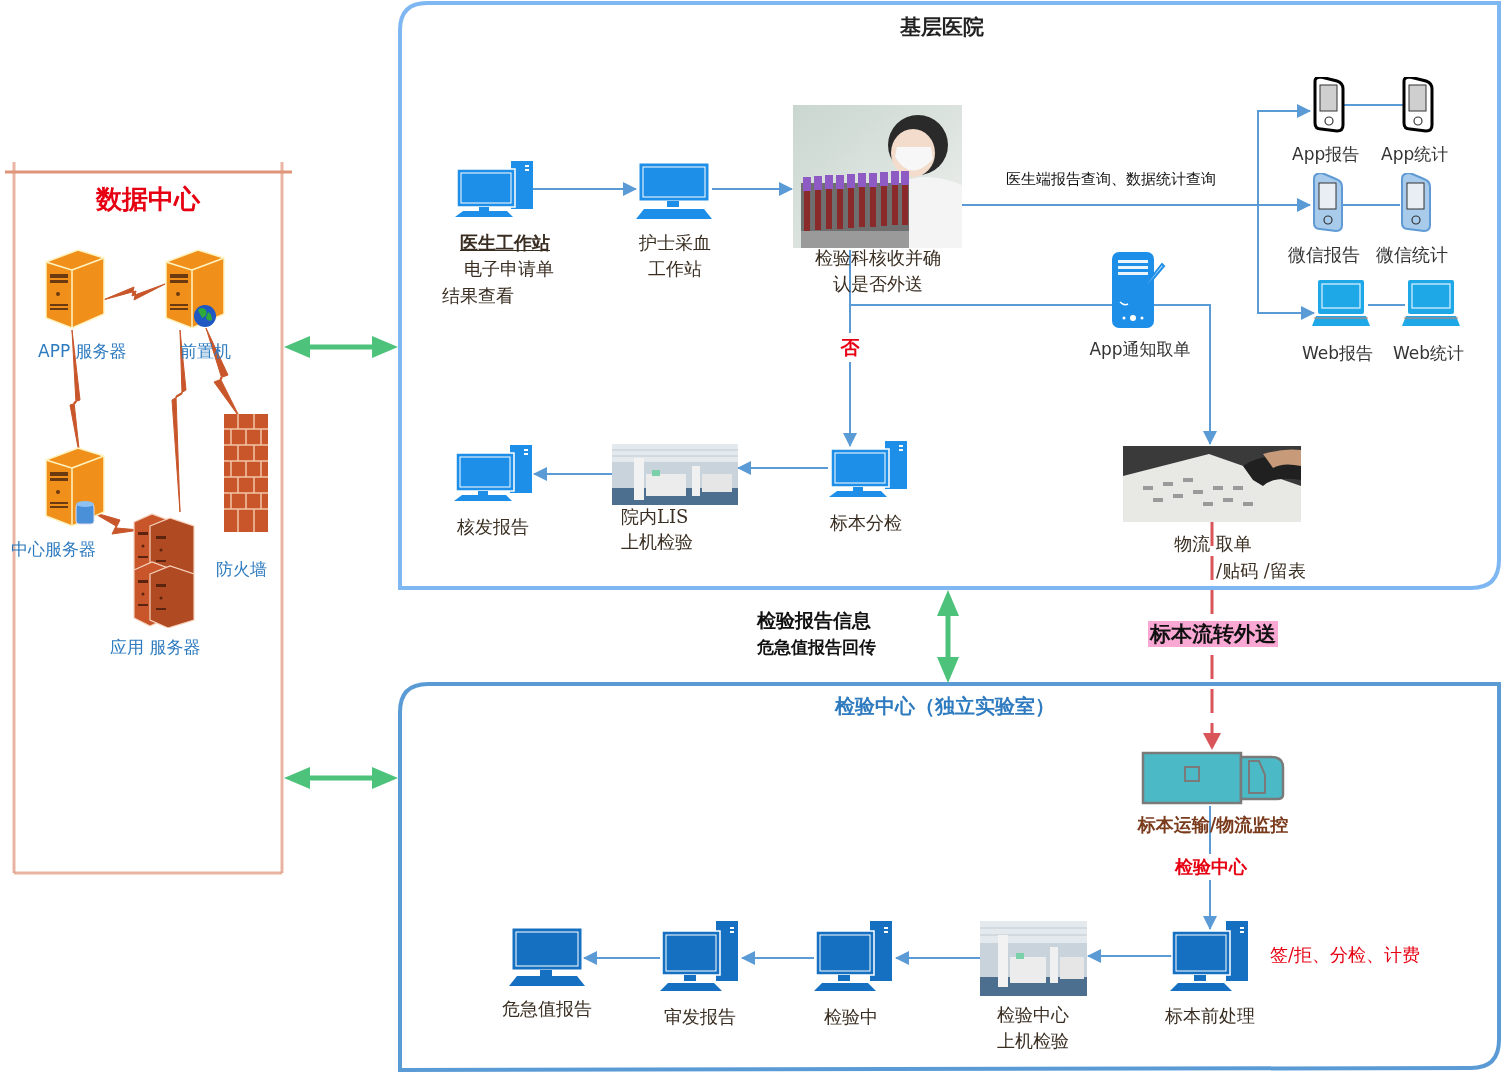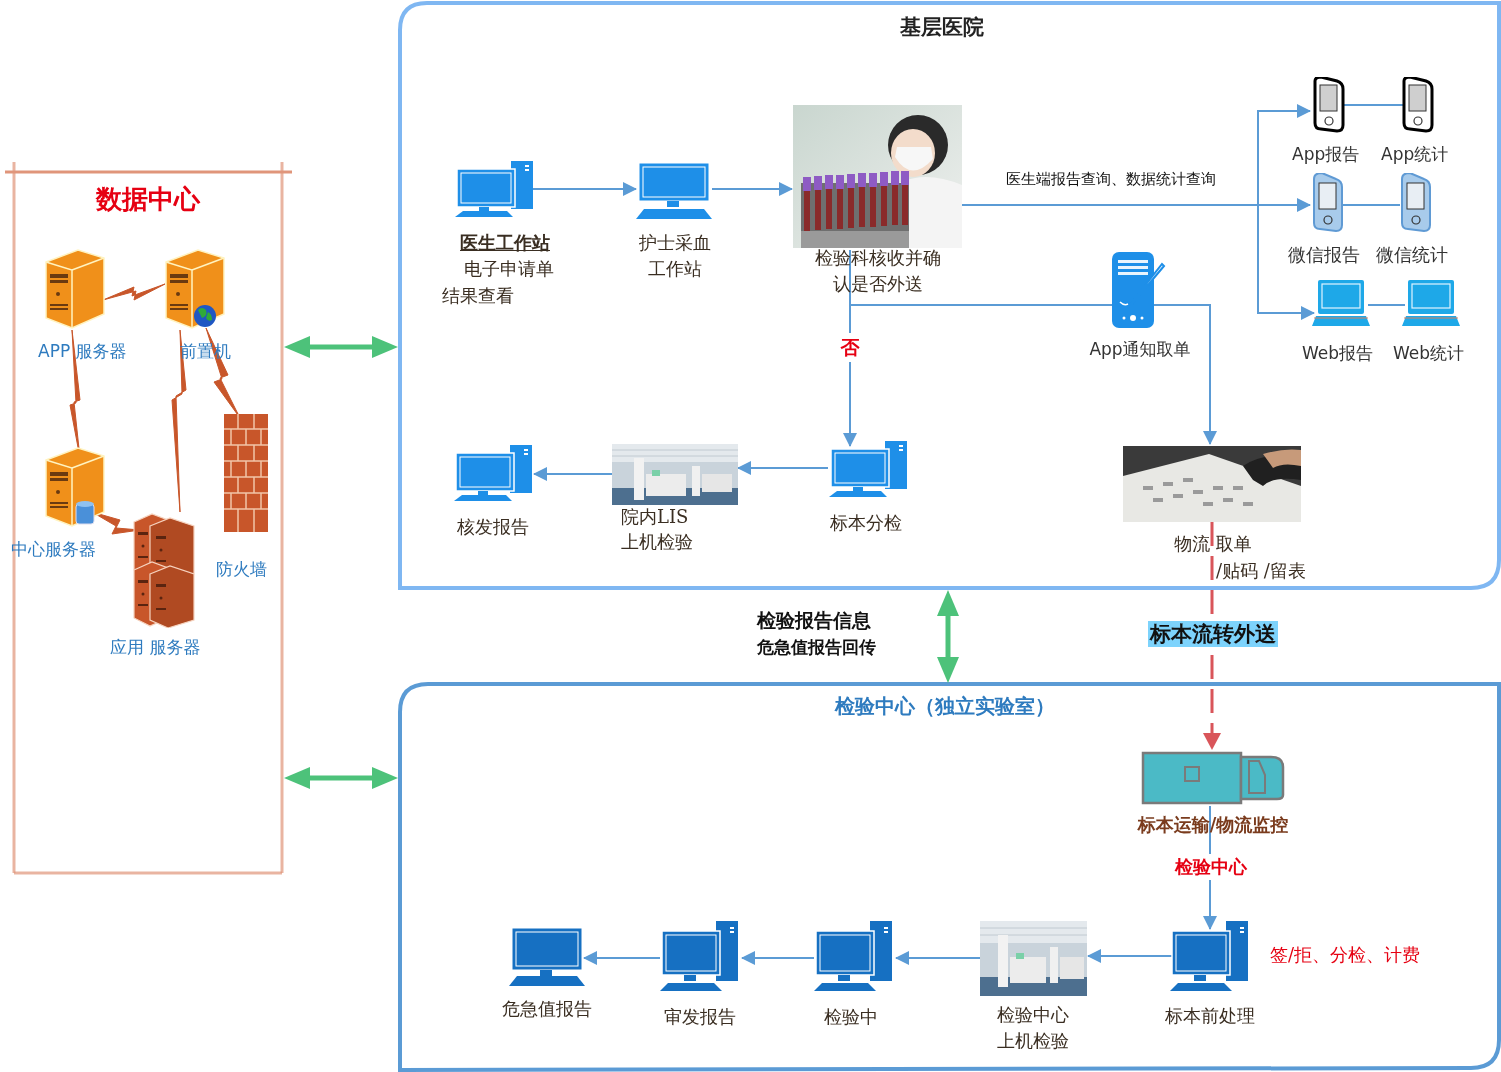--- a/index.html
+++ b/index.html
@@ -378,21 +378,21 @@
       <rect x="110" y="40" width="10" height="4"></rect>
   </g>
   <path d="M120,20 Q140,6 178,10 L178,34 Q150,30 140,40 L130,34 Z" fill="#202020"></path>
   <path d="M140,8 Q160,2 178,4 L178,20 Q160,16 150,22 Z" fill="#c79a7a"></path>
 </svg>
 <div class="lbl c" style="left:1213px;top:531px;">物流 取单</div>
 <div class="lbl c" style="left:1213px;top:558px;margin-left:48px;">/贴码 /留表</div>
 
 <div class="lbl bold" style="left:757px;top:607px;font-size:19px;color:#111;">检验报告信息</div>
 <div class="lbl bold" style="left:757px;top:634px;font-size:17px;color:#111;">危急值报告回传</div>
-<div class="lbl c bold" style="left:1213px;top:621px;font-size:21px;color:#111;background:#7dd3fc;padding:0 2px;">标本流转外送</div>
+<div class="lbl c bold" style="left:1213px;top:621px;font-size:21px;color:#111;background:#f9a8d4;padding:0 2px;">标本流转外送</div>
 
 <div class="lbl c bold" style="left:945px;top:693px;font-size:20px;color:#2e7bbf;">检验中心（独立实验室）</div>
 
 <svg class="abs" style="left:1141px;top:751px" width="144" height="54" viewBox="0 0 144 54">
   <rect x="2" y="2" width="98" height="50" fill="#4bbac6" stroke="#7a7a7a" stroke-width="2.5"></rect>
   <rect x="44" y="16" width="14" height="14" fill="none" stroke="#7a7a7a" stroke-width="2"></rect>
   <path d="M100,6 L130,6 Q142,6 142,16 L142,44 Q142,48 136,48 L100,48 Z" fill="#4bbac6" stroke="#7a7a7a" stroke-width="2.5"></path>
   <path d="M108,10 L118,10 L124,24 L124,42 L108,42 Z" fill="#4bbac6" stroke="#7a7a7a" stroke-width="2"></path>
 </svg>
 <div class="lbl c bold" style="left:1213px;top:812px;color:#7a3b1d;">标本运输/物流监控</div>

